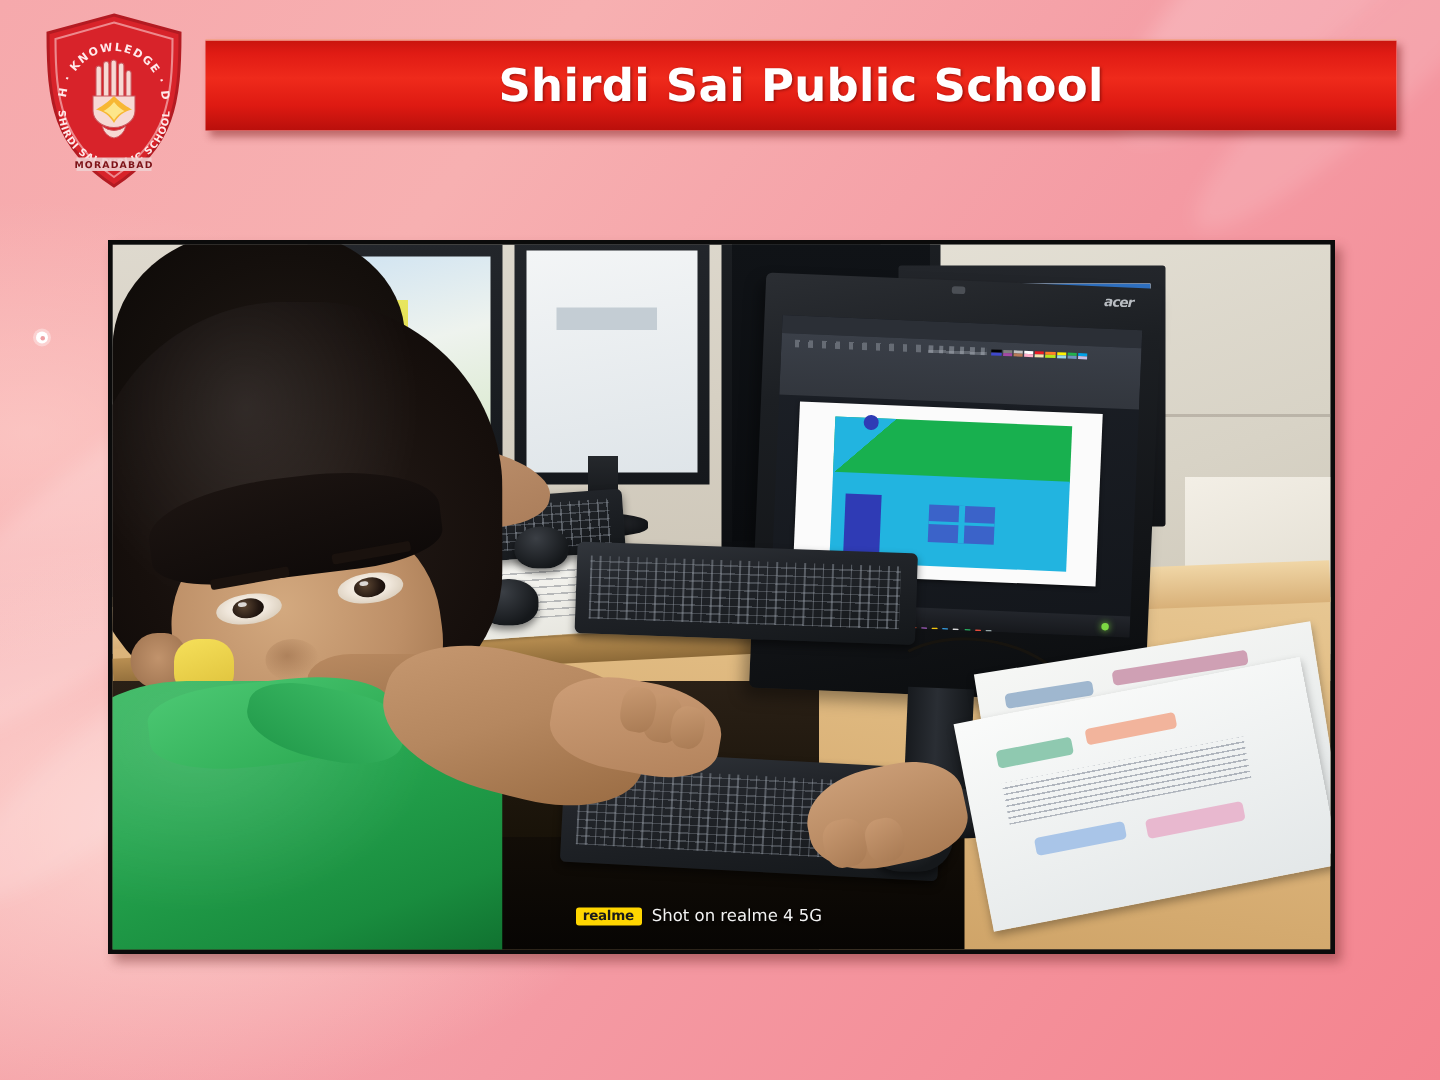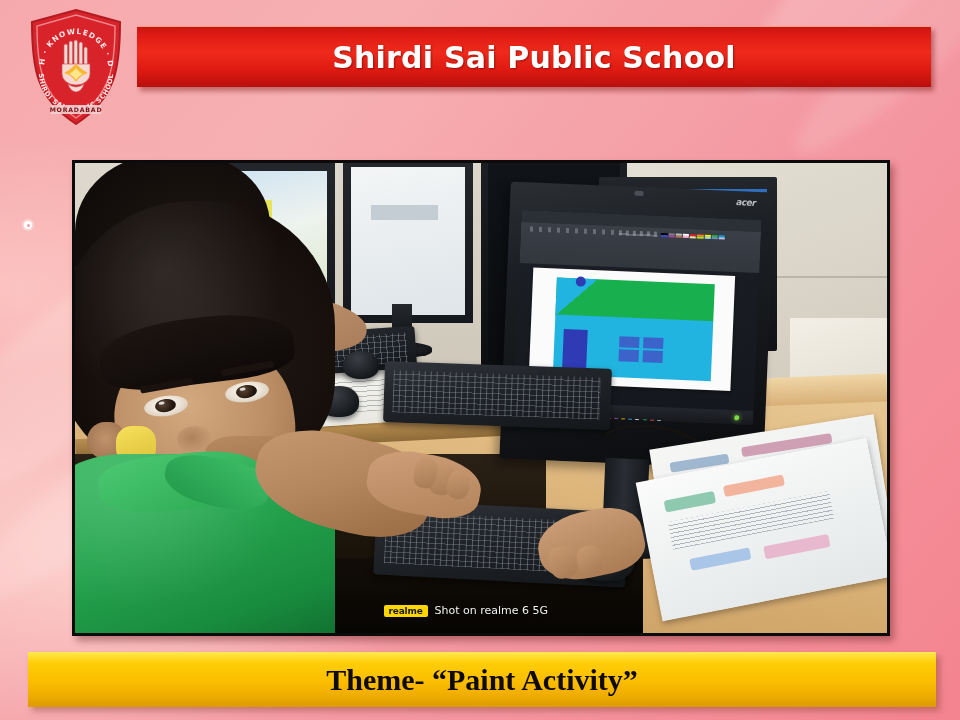--- a/index.html
+++ b/index.html
@@ -500,21 +500,18 @@
       <div class="hand-f" style="left:70%;top:18%;width:20%;height:46%;"></div>
       <div class="hand-f" style="left:40%;top:6%;width:20%;height:50%;"></div>
     </div>
     <div class="hand2">
       <div class="hand-f" style="left:8%;top:44%;width:26%;height:48%;"></div>
       <div class="hand-f" style="left:34%;top:52%;width:24%;height:44%;"></div>
     </div>
 
     <div class="wm">
       <span class="wm-badge">realme</span>
-      <span class="wm-txt">Shot on realme 6 5G</span>
+      <span class="wm-txt">Shot on realme 4 5G</span>
     </div>
   </div>
 
-  <div class="theme-banner">
-    <span class="txt">Theme- “Paint Activity”</span>
-  </div>
 
 </div>
 
 </body></html>

